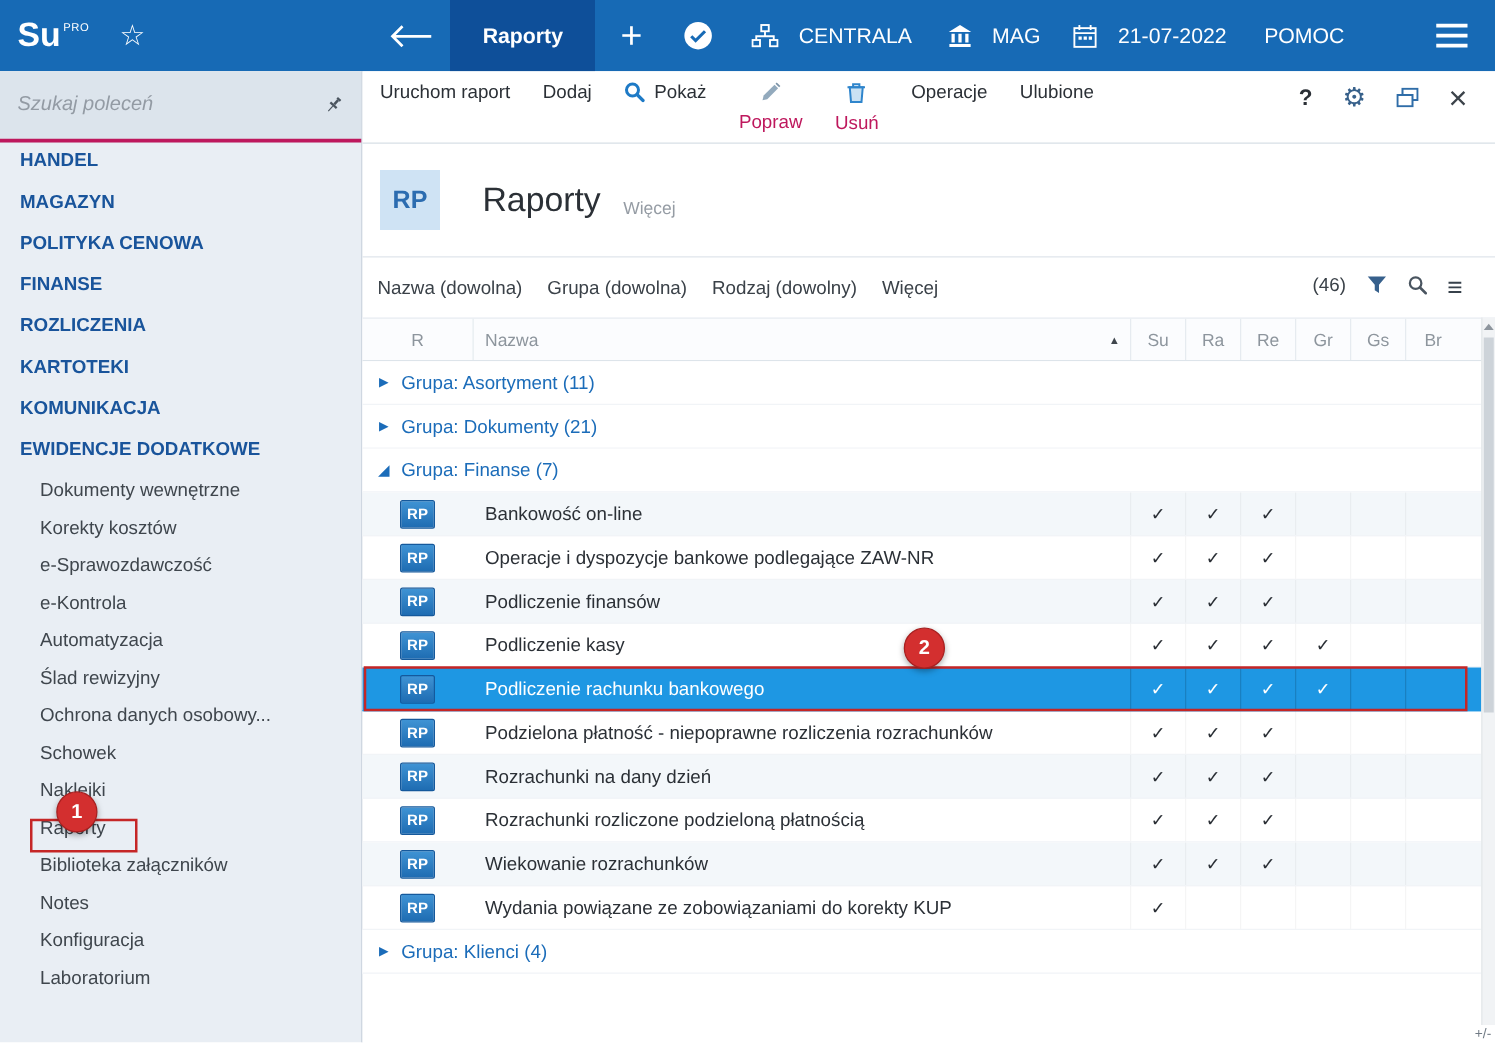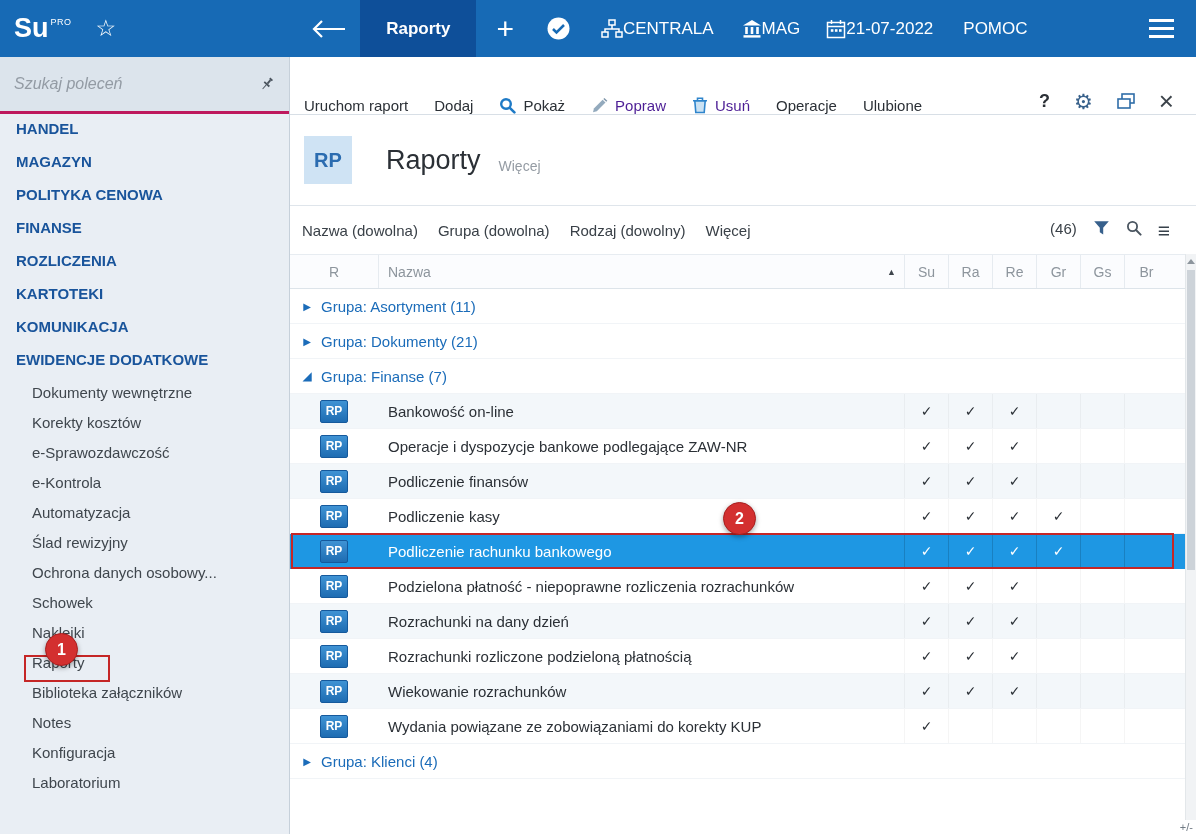--- a/index.html
+++ b/index.html
@@ -9,21 +9,21 @@
   
   .topbar { height:57px; background:#176AB5; display:flex; align-items:center; color:#fff; }
   .logo { display:flex; align-items:flex-start; padding:0 10px 0 14px; cursor:pointer; }
   .logo-main { font-size:27px; font-weight:bold; line-height:1; }
   .logo-pro { font-size:9px; letter-spacing:.5px; margin:2px 0 0 2px; }
   .tb-star { font-size:23px; margin-left:14px; cursor:pointer; }
   .tb-back { margin-left:196px; display:flex; align-items:center; cursor:pointer; }
   .tb-tab { height:57px; background:#0E4F99; display:flex; align-items:center; padding:0 26px; margin-left:14px; font-size:17px; font-weight:bold; cursor:pointer; }
   .tb-plus { font-size:30px; font-weight:300; margin-left:20px; line-height:1; cursor:pointer; }
   .tb-check { margin-left:32px; display:flex; cursor:pointer; }
-  .tb-group { display:flex; align-items:center; gap:0; font-size:17px; cursor:pointer; }
+  .tb-group { display:flex; align-items:center; gap:16px; font-size:17px; cursor:pointer; }
   .g-company { margin-left:30px; }
   .g-branch { margin-left:28px; }
   .g-date { margin-left:26px; }
   .tb-help { margin-left:30px; font-size:17px; cursor:pointer; }
   .tb-burger { margin-left:auto; margin-right:22px; display:flex; flex-direction:column; gap:5px; cursor:pointer; }
   .tb-burger span { display:block; width:25px; height:3px; background:#fff; }
 
   
   .app { display:flex; height:777px; }
 
@@ -35,23 +35,23 @@
   .pin { margin-left:8px; display:flex; }
   .menu { flex:1; padding-top:6px; position:relative; }
   .menu-item { display:flex; cursor:pointer; position:relative; }
   .lvl0 { height:33px; padding-left:16px; color:#19549B; font-weight:bold; font-size:15px; }
   .lvl1 { height:30px; padding-left:32px; color:#3F464D; font-size:15px; }
   .item-annotation { position:absolute; left:24px; top:1px; width:86px; height:27px; border:2px solid #C52626; pointer-events:none; }
 
   
   .main { flex:1; display:flex; flex-direction:column; background:#fff; position:relative; }
 
-  .toolbar { height:58px; display:flex; align-items:flex-end; padding:0 14px; gap:26px; font-size:15px; color:#2B3036; border-bottom:1px solid #D8DFE6; }
+  .toolbar { height:58px; display:flex; align-items:flex-start; padding:8px 14px; gap:26px; font-size:15px; color:#2B3036; border-bottom:1px solid #D8DFE6; }
   .tool { display:flex; align-items:center; gap:7px; cursor:pointer; white-space:nowrap; }
-  .tool.muted { color:#4c1d95; }
+  .tool.muted { color:#be185d;flex-direction:column; }
   .toolbar-right { margin-left:auto; display:flex; align-items:center; gap:24px; margin-right:8px; }
   .gear-glyph { font-size:21px; color:#38618B; line-height:1; cursor:pointer; }
   .close-x { font-size:26px; color:#3C434A; line-height:1; cursor:pointer; }
   .help-q { font-size:18px; font-weight:bold; color:#2B3036; cursor:pointer; }
 
   .header-row { height:90px; display:flex; align-items:center; padding:0 14px; }
   .rp-badge-large { width:48px; height:48px; background:#CFE3F4; color:#2B6CB0; font-weight:bold; font-size:20px; display:flex; align-items:center; justify-content:center; }
   .page-title { font-size:27px; color:#2B3036; margin-left:34px; }
   .more-link { margin-left:18px; margin-top:12px; font-size:14px; color:#959CA4; cursor:pointer; }
 

